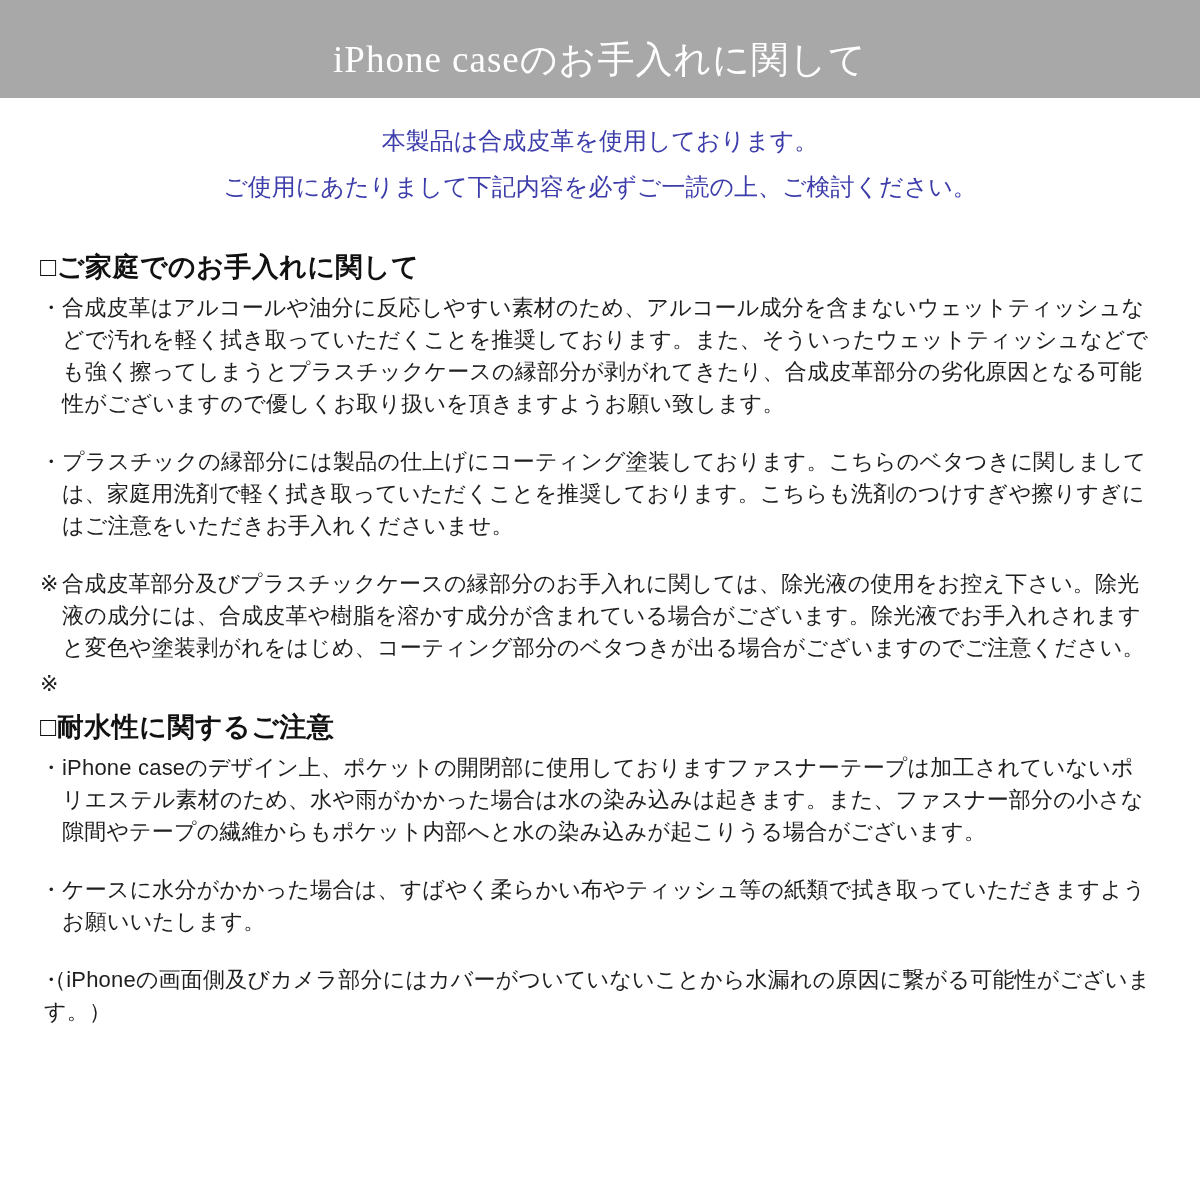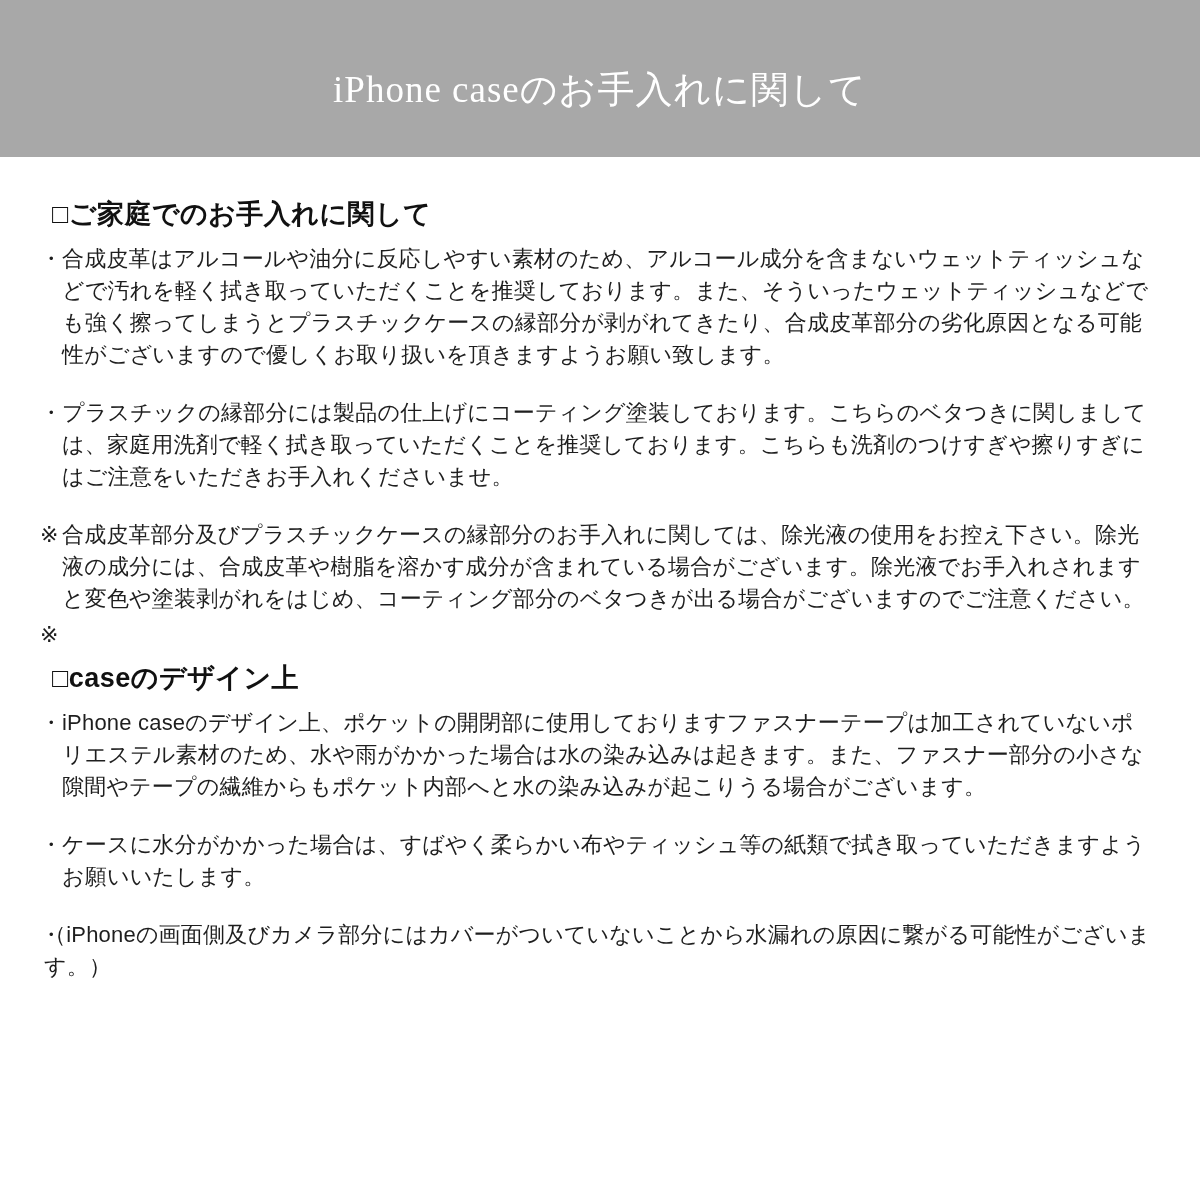--- a/index.html
+++ b/index.html
@@ -6,21 +6,21 @@
   body {
     width: 1200px;
     height: 1200px;
     background: #ffffff;
     font-family: "Liberation Sans", "DejaVu Sans", sans-serif;
     color: #1e1e1e;
     overflow: hidden;
   }
   .header-band {
     width: 1200px;
-    height: 157px;
+    height: 98px;
     background: #a8a8a8;
     display: flex;
     align-items: center;
     justify-content: center;
     box-sizing: border-box;
     padding-top: 22px;
   }
   .page-title {
     margin: 0;
     font-family: "Liberation Serif", "DejaVu Serif", serif;
@@ -38,21 +38,21 @@
     line-height: 46px;
     font-size: 24px;
     color: #3c3caa;
   }
   .content {
     margin: 0 44px 0 40px;
   }
   .section-home-care { margin-top: 40px; }
   .section-water     { margin-top: 46px; }
   .section-heading {
-    margin: 12px;
+    margin: 0;
     font-size: 27px;
     line-height: 34px;
     font-weight: bold;
     color: #111111;
     letter-spacing: 0.5px;
   }
   .item {
     position: relative;
     margin: 26px 0 0 0;
     padding-left: 22px;
@@ -79,20 +79,24 @@
 </style>
 </head>
 <body>
 
 <div class="page">
 
   <header class="header-band">
     <h1 class="page-title">iPhone caseのお手入れに関して</h1>
   </header>
 
+  <div class="intro">
+    <p>本製品は合成皮革を使用しております。</p>
+    <p>ご使用にあたりまして下記内容を必ずご一読の上、ご検討ください。</p>
+  </div>
 
   <div class="content">
 
     <section class="section-home-care">
       <h2 class="section-heading">□ご家庭でのお手入れに関して</h2>
 
       <p class="item first">
         <span class="marker">・</span>
         <span class="item-text">合成皮革はアルコールや油分に反応しやすい素材のため、アルコール成分を含まないウェットティッシュなどで汚れを軽く拭き取っていただくことを推奨しております。また、そういったウェットティッシュなどでも強く擦ってしまうとプラスチックケースの縁部分が剥がれてきたり、合成皮革部分の劣化原因となる可能性がございますので優しくお取り扱いを頂きますようお願い致します。</span>
       </p>
@@ -106,21 +110,21 @@
         <span class="marker">※</span>
         <span class="item-text">合成皮革部分及びプラスチックケースの縁部分のお手入れに関しては、除光液の使用をお控え下さい。除光液の成分には、合成皮革や樹脂を溶かす成分が含まれている場合がございます。除光液でお手入れされますと変色や塗装剥がれをはじめ、コーティング部分のベタつきが出る場合がございますのでご注意ください。</span>
       </p>
 
       <p class="item tight">
         <span class="marker">※</span>
       </p>
     </section>
 
     <section class="section-water">
-      <h2 class="section-heading">□caseのデザイン上</h2>
+      <h2 class="section-heading">□耐水性に関するご注意</h2>
 
       <p class="item first">
         <span class="marker">・</span>
         <span class="item-text">iPhone caseのデザイン上、ポケットの開閉部に使用しておりますファスナーテープは加工されていないポリエステル素材のため、水や雨がかかった場合は水の染み込みは起きます。また、ファスナー部分の小さな隙間やテープの繊維からもポケット内部へと水の染み込みが起こりうる場合がございます。</span>
       </p>
 
       <p class="item">
         <span class="marker">・</span>
         <span class="item-text">ケースに水分がかかった場合は、すばやく柔らかい布やティッシュ等の紙類で拭き取っていただきますようお願いいたします。</span>
       </p>

